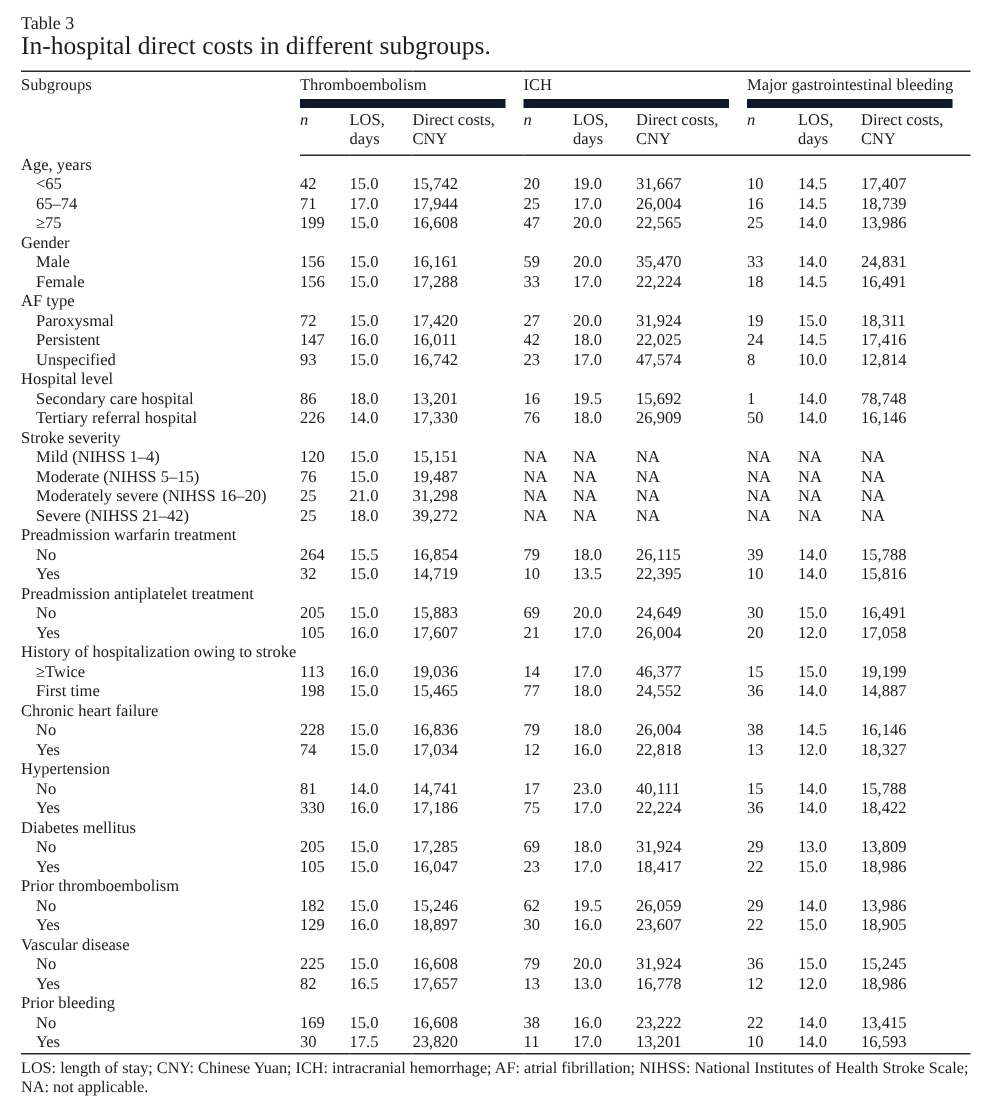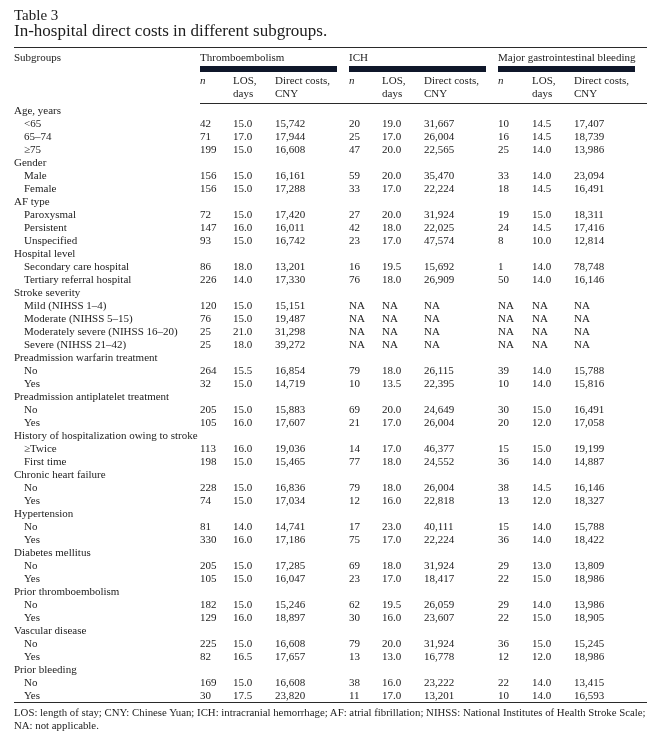--- a/index.html
+++ b/index.html
@@ -4,21 +4,21 @@
 <style>
   * { margin: 0; padding: 0; box-sizing: border-box; }
   html, body { background: #ffffff; }
   body {
     width: 661px; height: 733px; overflow: hidden;
     font-family: "Liberation Serif", "DejaVu Serif", serif;
     color: #1c1c1c;
     -webkit-font-smoothing: antialiased;
   }
   .page { padding: 8px 14px 4px 14px; }
-  .table-label { font-size: 15px; line-height: 14px; }
+  .table-label { font-size: 12px; line-height: 14px; }
   .table-caption { font-size: 17px; line-height: 14px; margin-top: 2px; margin-bottom: 9px; }
   table {
     width: 100%;
     border-collapse: collapse;
     border-top: 1px solid #2a2a2a;
     border-bottom: 1px solid #2a2a2a;
     table-layout: fixed;
   }
   th, td {
     font-size: 11px;
@@ -150,21 +150,21 @@
         <tr>
           <td class="row-label">Male</td>
           <td class="cell">156</td>
           <td class="cell">15.0</td>
           <td class="cell">16,161</td>
           <td class="cell">59</td>
           <td class="cell">20.0</td>
           <td class="cell">35,470</td>
           <td class="cell">33</td>
           <td class="cell">14.0</td>
-          <td class="cell">23,094</td>
+          <td class="cell">24,831</td>
         </tr>
         <tr>
           <td class="row-label">Female</td>
           <td class="cell">156</td>
           <td class="cell">15.0</td>
           <td class="cell">17,288</td>
           <td class="cell">33</td>
           <td class="cell">17.0</td>
           <td class="cell">22,224</td>
           <td class="cell">18</td>

